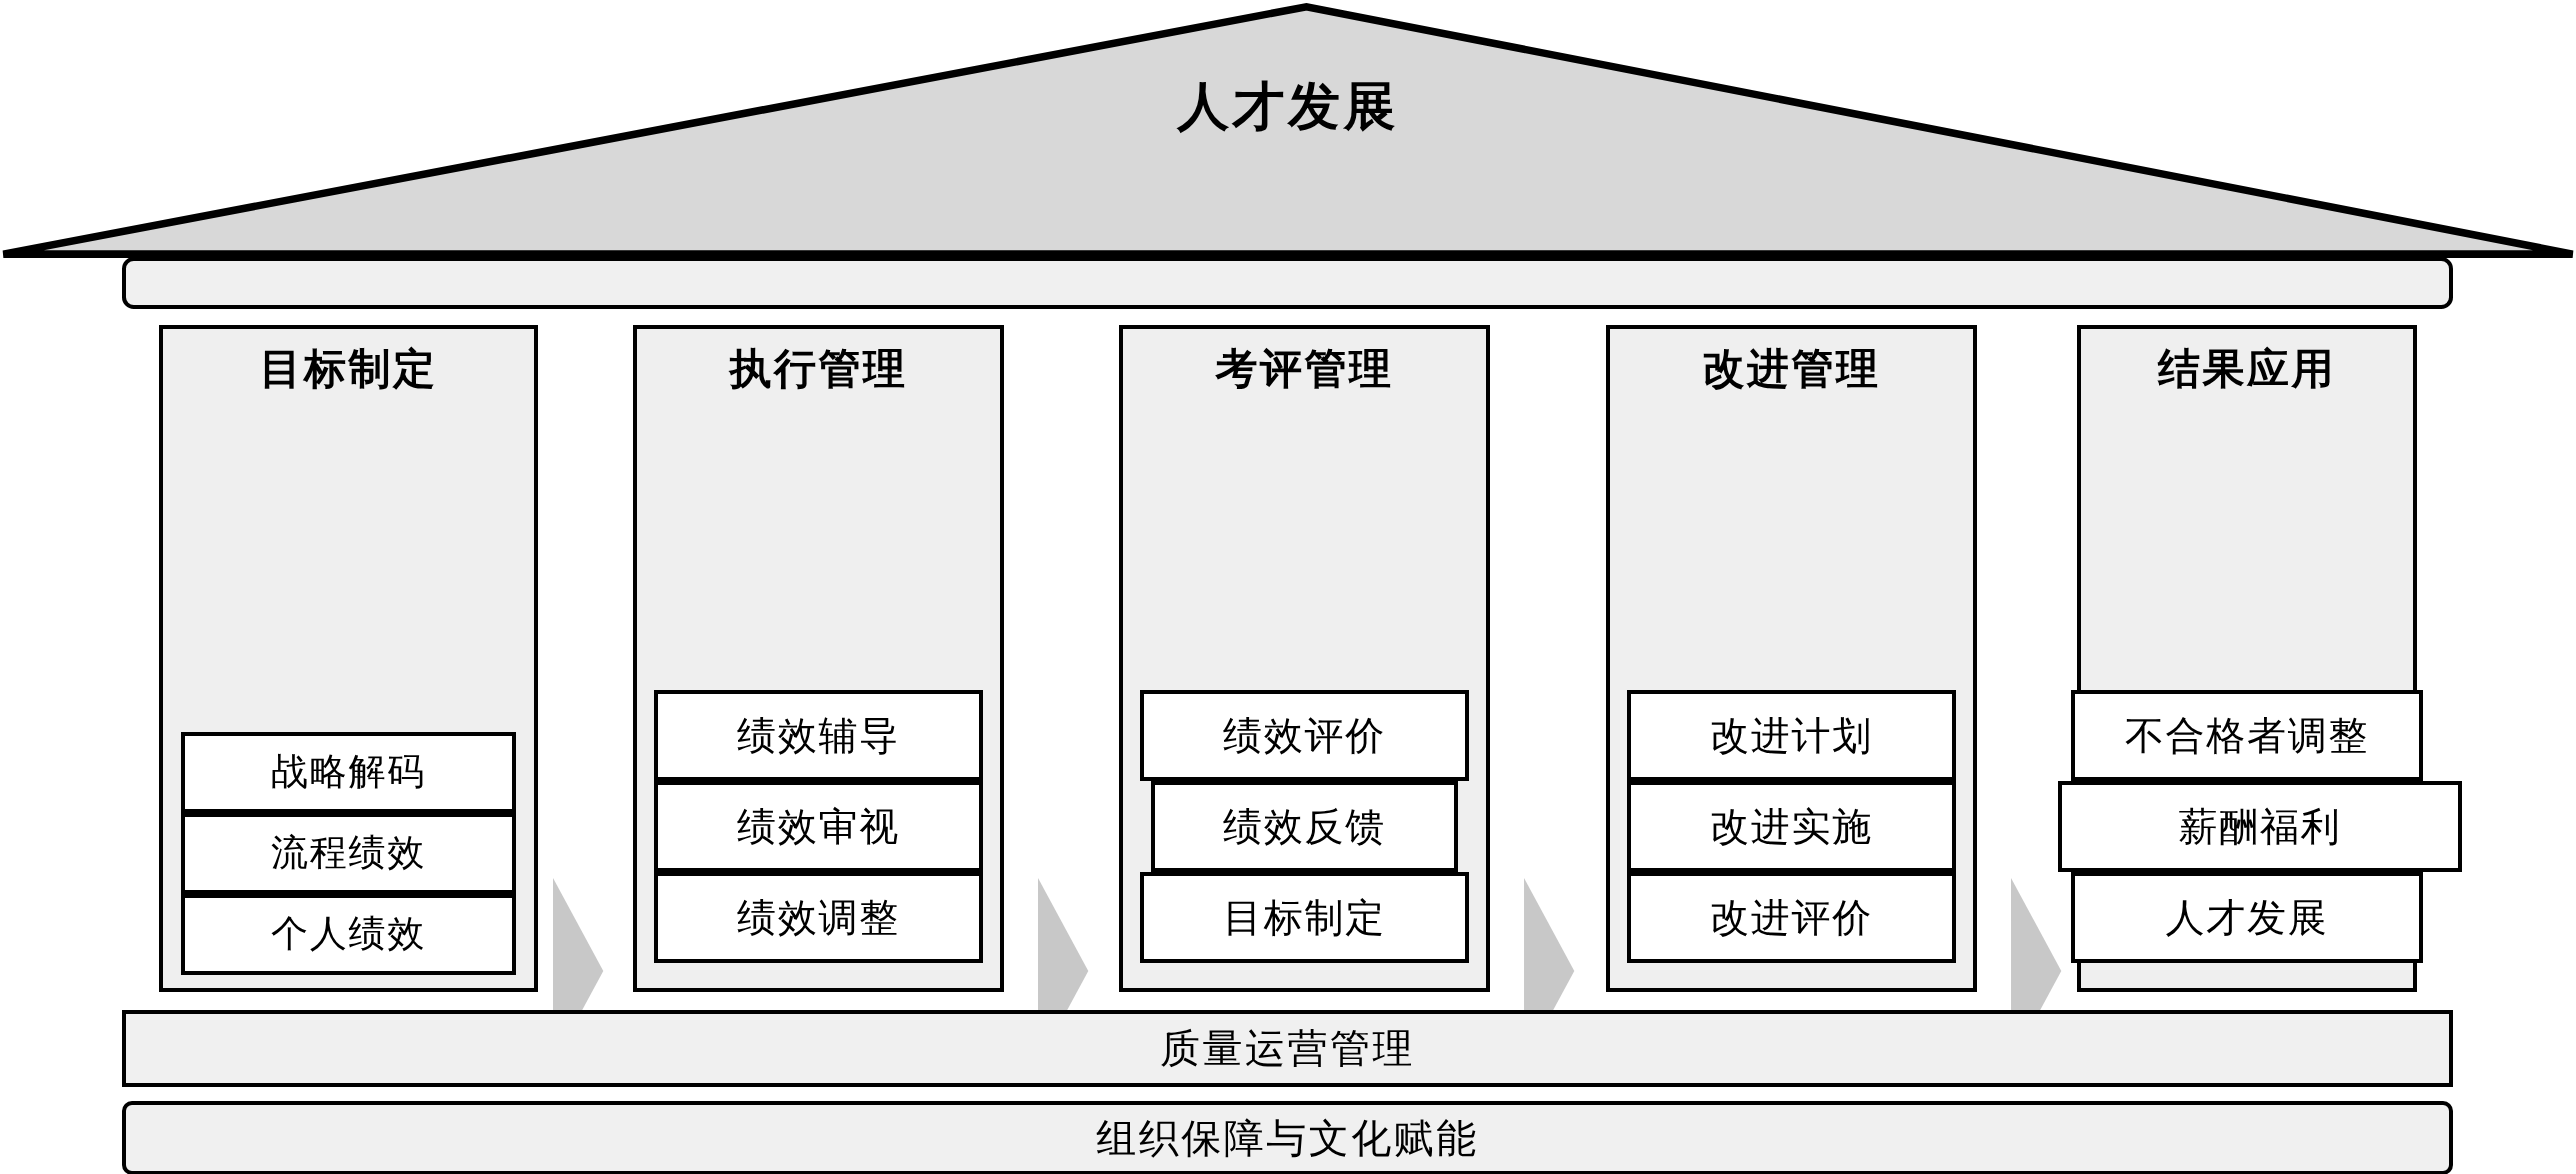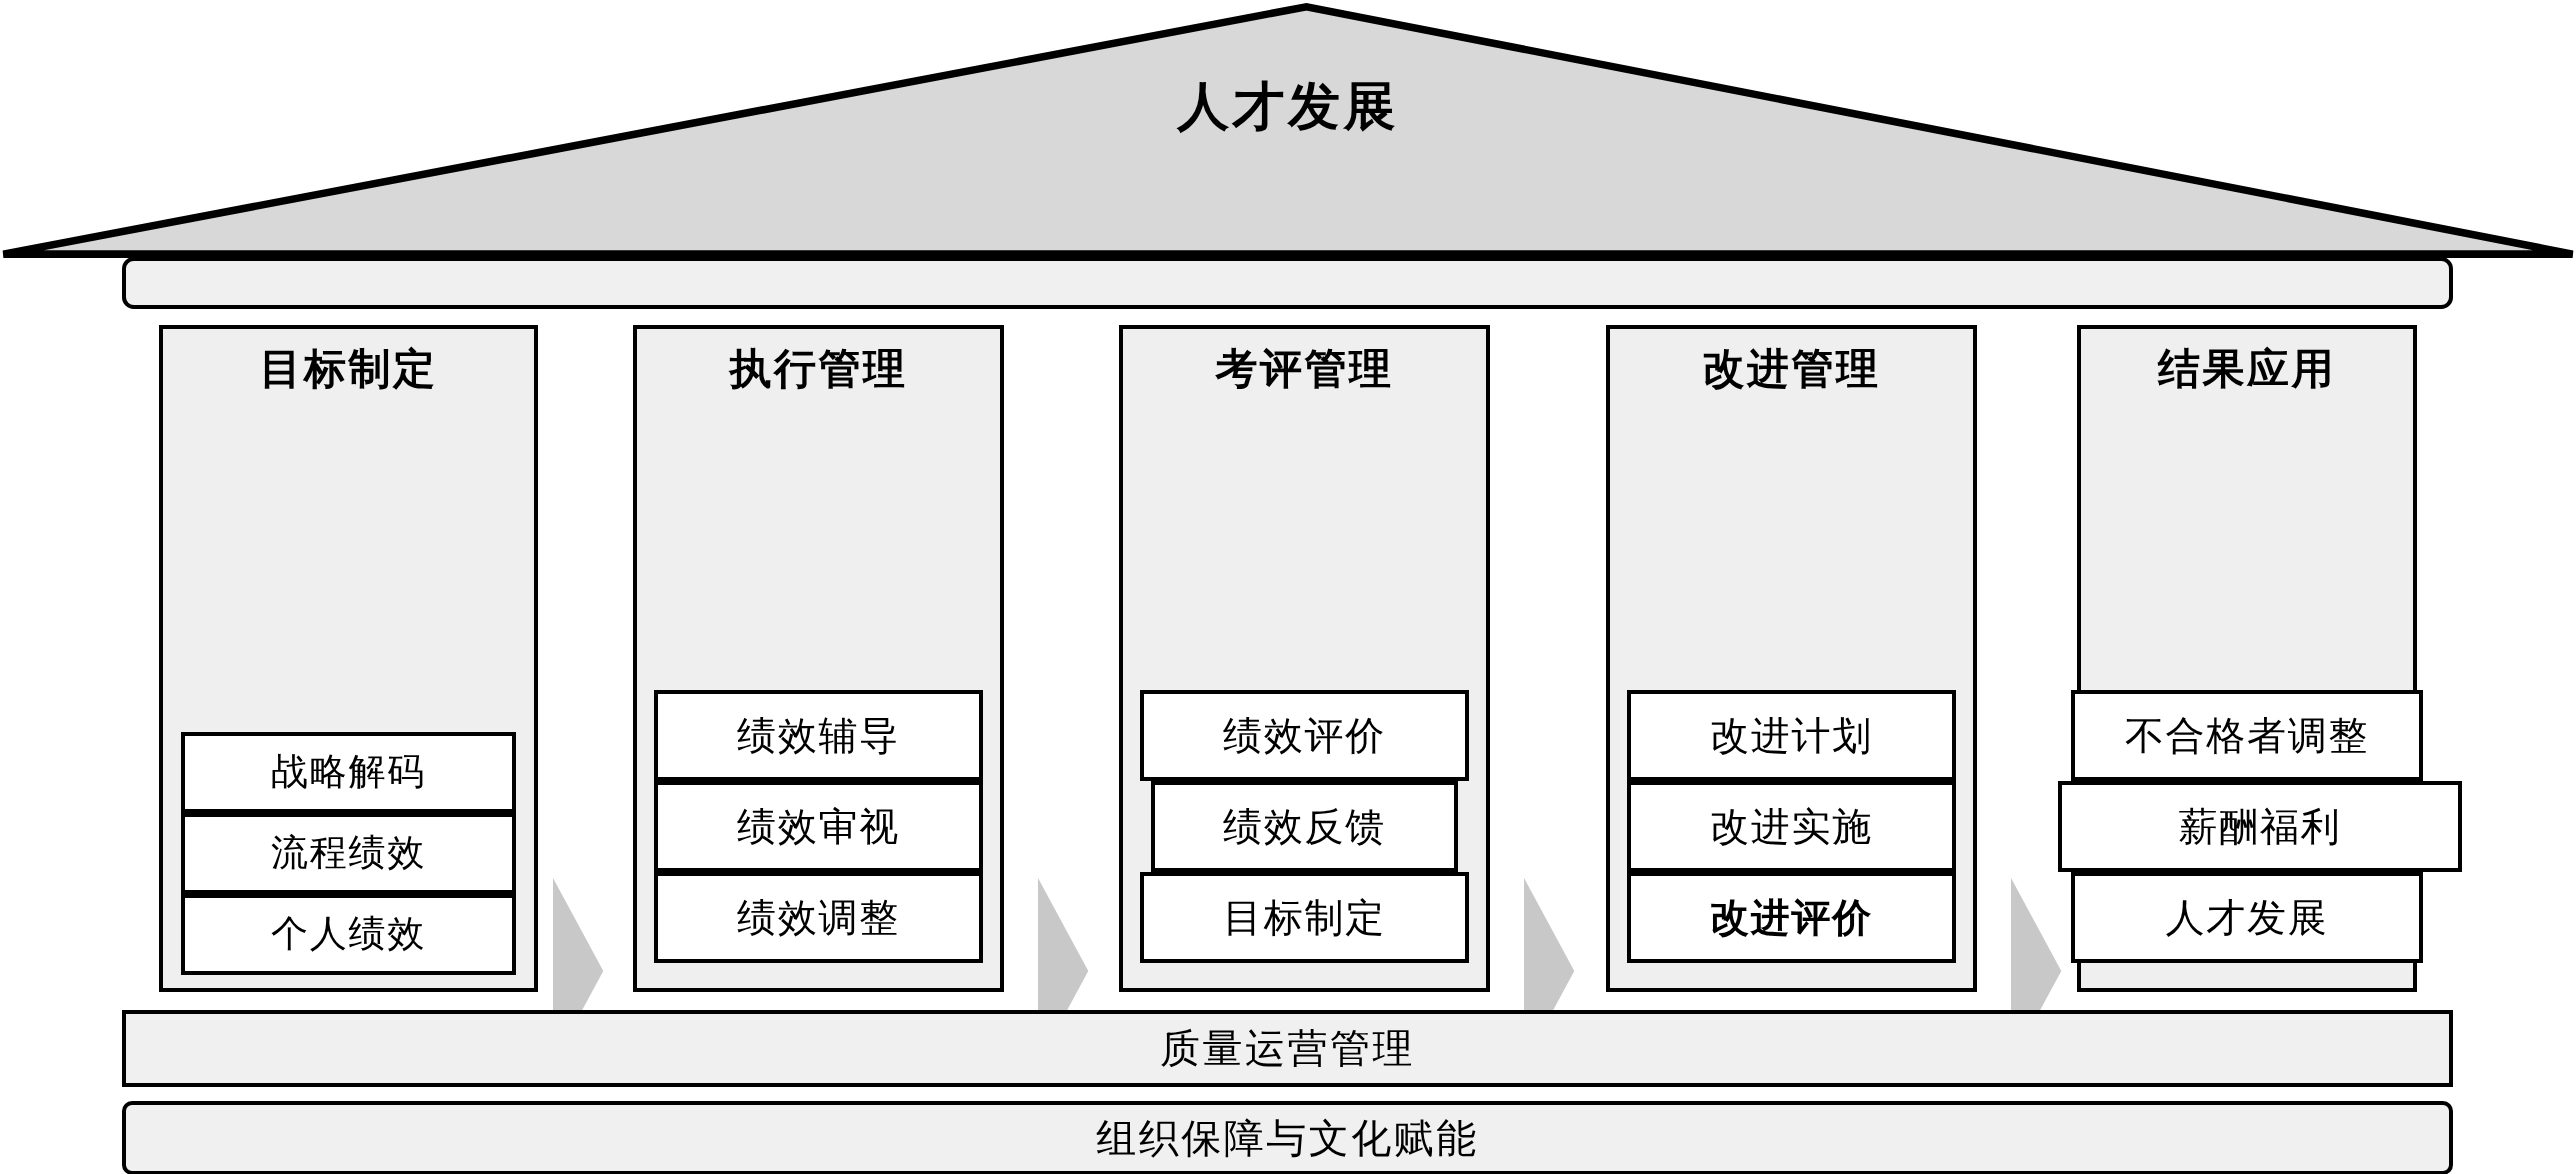--- a/index.html
+++ b/index.html
@@ -105,21 +105,21 @@
     <svg width="52" height="186" viewBox="0 0 62 222">
       <polygon points="0,0 60,111 0,222" fill="#c8c8c8"></polygon>
     </svg>
   </div>
 
   <div class="pillar" style="left:1606px;width:371px;">
     <div class="pillar-title">改进管理</div>
     <div class="pillar-items">
       <div class="pill-item" style="width:329px;">改进计划</div>
       <div class="pill-item" style="width:329px;">改进实施</div>
-      <div class="pill-item" style="width:329px;font-weight:bold;">改进评价</div>
+      <div class="pill-item" style="width:329px;">改进评价</div>
     </div>
   </div>
 
   <div class="arrow" style="left:2011px;">
     <svg width="52" height="186" viewBox="0 0 62 222">
       <polygon points="0,0 60,111 0,222" fill="#c8c8c8"></polygon>
     </svg>
   </div>
 
   <div class="pillar" style="left:2077px;width:340px;">

